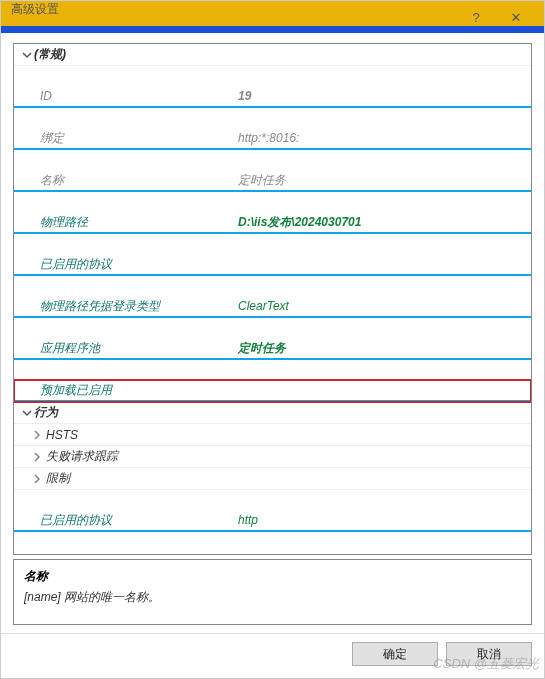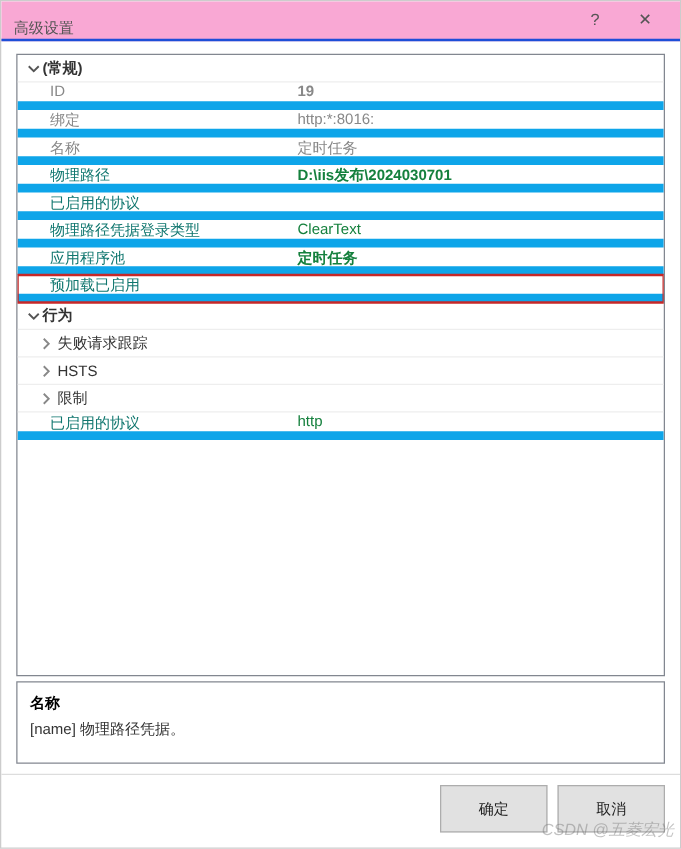--- a/index.html
+++ b/index.html
@@ -10,43 +10,44 @@
       width: 545px;
       height: 679px;
       overflow: hidden;
       display: flex;
       flex-direction: column;
       border: 1px solid #ccc;
     }
     .titlebar {
       height: 32px;
       display: flex;
-      align-items: flex-end;
+      align-items: flex-start;
       padding: 0 8px 0 10px;
-      background: #f9a8d4;
-      border-bottom: 2px solid #1d4ed8;
+      background: #eab308;
+      border-bottom: 7px solid #1d4ed8;
       color: #555;
       font-size: 12px;
     }
     .titlebar .title { flex: 1; }
     .titlebar .tbtn {
       width: 40px;
       height: 32px;
       display: flex;
       align-items: center;
       justify-content: center;
       color: #555;
       font-size: 13px;
     }
     .content {
       flex: 1;
       padding: 10px 12px 8px 12px;
       display: flex;
       flex-direction: column;
       gap: 4px;
+      font-style: italic;
     }
     .grid-wrapper {
       border: 1px solid #828790;
       flex: 1;
       overflow: auto;
       background: #fff;
     }
     .section-header {
       display: flex;
       align-items: center;
@@ -60,22 +61,23 @@
     .section-header .chev {
       width: 14px;
       display: inline-flex;
       justify-content: center;
       color: #555;
       font-size: 10px;
     }
     .row {
       display: flex;
       height: 22px;
-      align-items: flex-start;
-      border-bottom: 7px solid #0ea5e9;
+      align-items: center;
+      border-bottom: 2px solid #0ea5e9;
+      margin-top: 20px;
     }
     .row .label {
       width: 218px;
       padding-left: 26px;
       color: #0f766e;
       white-space: nowrap;
       overflow: hidden;
     }
     .row .value {
       flex: 1;
@@ -118,21 +120,21 @@
     .desc-panel .ddesc { color: #333; }
     .button-row {
       display: flex;
       justify-content: flex-end;
       gap: 8px;
       padding: 8px 12px 12px 12px;
       border-top: 1px solid #ddd;
     }
     .btn {
       min-width: 86px;
-      height: 38px;
+      height: 24px;
       border: 1px solid #adadad;
       background: #e1e1e1;
       display: flex;
       align-items: center;
       justify-content: center;
       cursor: pointer;
       font-size: 12px;
       color: #222;
     }
     .watermark {
@@ -210,48 +212,48 @@
       </span>
       <span>行为</span>
     </div>
 
     <div class="subhead">
       <span class="chev">
         <svg width="10" height="10" viewBox="0 0 10 10">
             <path d="M3 1 L7 5 L3 9" fill="none" stroke="#888" stroke-width="1.5"></path>
           </svg>
       </span>
+      <span>HSTS</span>
+    </div>
+    <div class="subhead">
+      <span class="chev">
+        <svg width="10" height="10" viewBox="0 0 10 10">
+            <path d="M3 1 L7 5 L3 9" fill="none" stroke="#888" stroke-width="1.5"></path>
+          </svg>
+      </span>
       <span>失败请求跟踪</span>
-    </div>
-    <div class="subhead">
-      <span class="chev">
-        <svg width="10" height="10" viewBox="0 0 10 10">
-            <path d="M3 1 L7 5 L3 9" fill="none" stroke="#888" stroke-width="1.5"></path>
-          </svg>
-      </span>
-      <span>HSTS</span>
     </div>
     <div class="subhead">
       <span class="chev">
         <svg width="10" height="10" viewBox="0 0 10 10">
             <path d="M3 1 L7 5 L3 9" fill="none" stroke="#888" stroke-width="1.5"></path>
           </svg>
       </span>
       <span>限制</span>
     </div>
     <div class="row">
       <div class="label">已启用的协议</div>
       <div class="value">http</div>
     </div>
 
   </div>
 
   <div class="desc-panel">
     <div class="dtitle">名称</div>
-    <div class="ddesc">[name] 物理路径凭据。</div>
+    <div class="ddesc">[name] 网站的唯一名称。</div>
   </div>
 </div>
 
 <div class="button-row">
   <div class="btn">确定</div>
   <div class="btn">取消</div>
 </div>
 
 <div class="watermark">CSDN @五菱宏光</div>
 

